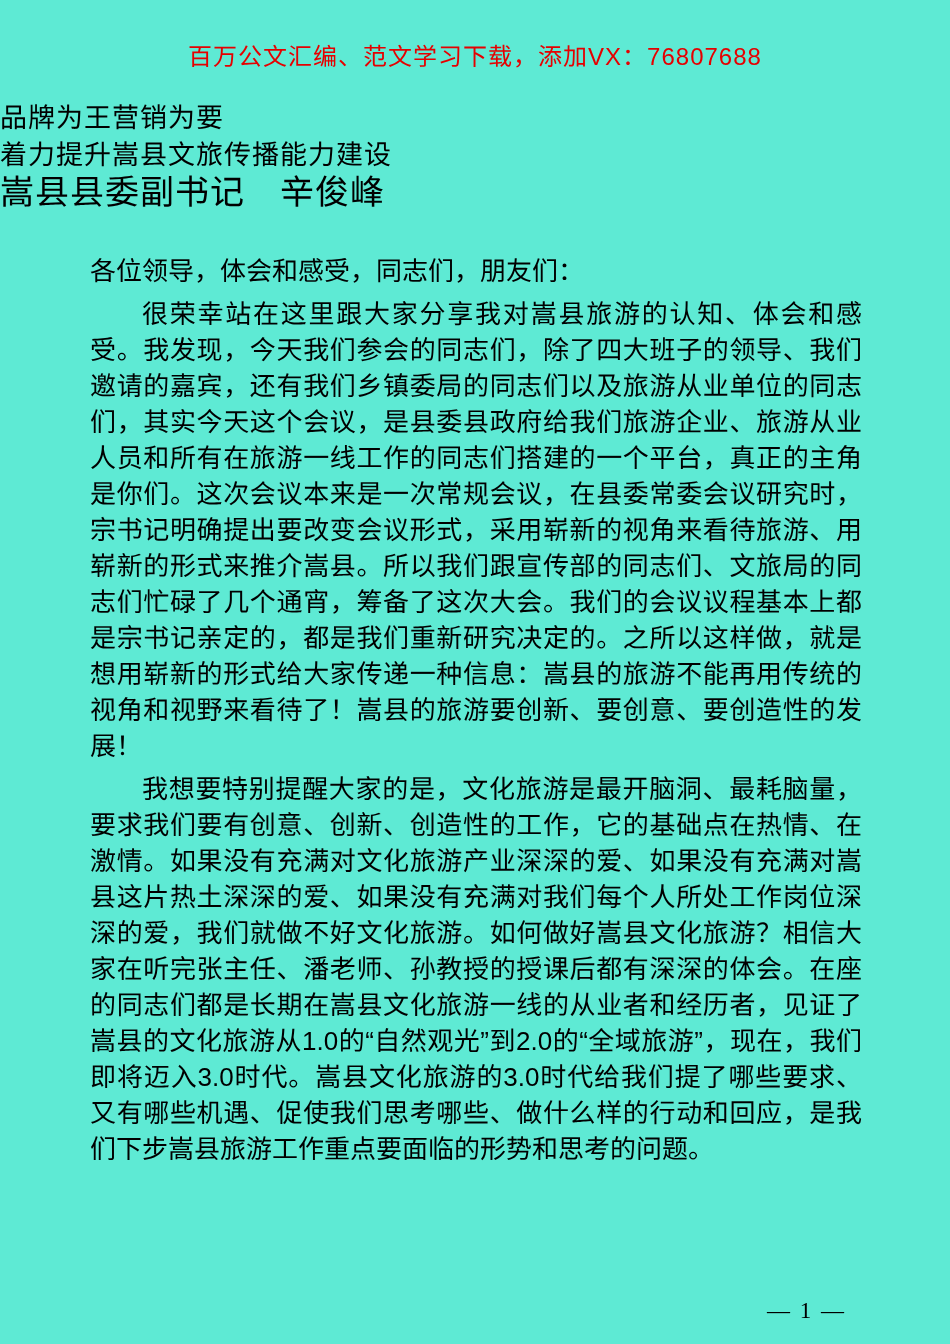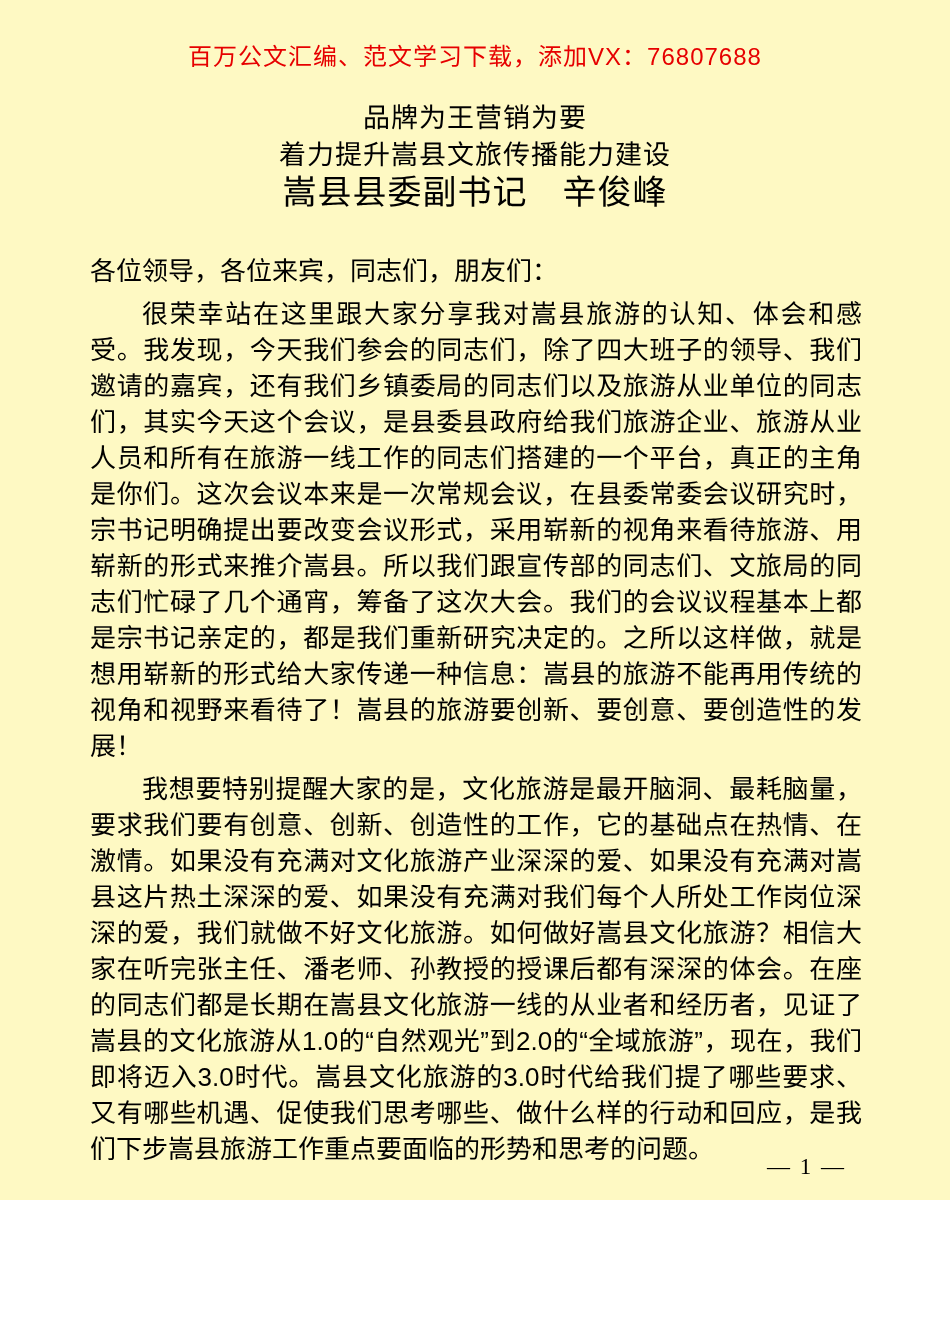--- a/index.html
+++ b/index.html
@@ -3,39 +3,38 @@
 <meta charset="utf-8">
 <style>
   html, body {
     margin: 0;
     padding: 0;
     background: #ffffff;
   }
   .page {
     position: relative;
     width: 950px;
-    height: 1200px;
+    height: 1344px;
     margin: 0 auto;
-    background: #fef9c3;
+    background: #5eead4;
     overflow: hidden;
     font-family: "Liberation Sans", "DejaVu Sans", sans-serif;
     color: #000000;
   }
   .promo-header {
     margin-top: 42px;
     text-align: center;
     font-size: 24px;
     line-height: 30px;
     color: #e60000;
     letter-spacing: 1px;
     white-space: nowrap;
   }
   .title-block {
     margin-top: 28px;
-    text-align: center;
   }
   .doc-title {
     margin: 0;
     font-size: 27px;
     font-weight: normal;
     line-height: 37px;
     letter-spacing: 1px;
   }
   .byline {
     font-size: 34px;
@@ -75,20 +74,20 @@
 
   <div class="promo-header">百万公文汇编、范文学习下载，添加VX：76807688</div>
 
   <div class="title-block">
     <h1 class="doc-title">品牌为王营销为要</h1>
     <h1 class="doc-title">着力提升嵩县文旅传播能力建设</h1>
     <div class="byline">嵩县县委副书记　辛俊峰</div>
   </div>
 
   <div class="body-text">
-    <p class="salutation">各位领导，各位来宾，同志们，朋友们：</p>
+    <p class="salutation">各位领导，体会和感受，同志们，朋友们：</p>
     <p class="para">很荣幸站在这里跟大家分享我对嵩县旅游的认知、体会和感受。我发现，今天我们参会的同志们，除了四大班子的领导、我们邀请的嘉宾，还有我们乡镇委局的同志们以及旅游从业单位的同志们，其实今天这个会议，是县委县政府给我们旅游企业、旅游从业人员和所有在旅游一线工作的同志们搭建的一个平台，真正的主角是你们。这次会议本来是一次常规会议，在县委常委会议研究时，宗书记明确提出要改变会议形式，采用崭新的视角来看待旅游、用崭新的形式来推介嵩县。所以我们跟宣传部的同志们、文旅局的同志们忙碌了几个通宵，筹备了这次大会。我们的会议议程基本上都是宗书记亲定的，都是我们重新研究决定的。之所以这样做，就是想用崭新的形式给大家传递一种信息：嵩县的旅游不能再用传统的视角和视野来看待了！嵩县的旅游要创新、要创意、要创造性的发展！</p>
     <p class="para">我想要特别提醒大家的是，文化旅游是最开脑洞、最耗脑量，要求我们要有创意、创新、创造性的工作，它的基础点在热情、在激情。如果没有充满对文化旅游产业深深的爱、如果没有充满对嵩县这片热土深深的爱、如果没有充满对我们每个人所处工作岗位深深的爱，我们就做不好文化旅游。如何做好嵩县文化旅游？相信大家在听完张主任、潘老师、孙教授的授课后都有深深的体会。在座的同志们都是长期在嵩县文化旅游一线的从业者和经历者，见证了嵩县的文化旅游从1.0的“自然观光”到2.0的“全域旅游”，现在，我们即将迈入3.0时代。嵩县文化旅游的3.0时代给我们提了哪些要求、又有哪些机遇、促使我们思考哪些、做什么样的行动和回应，是我们下步嵩县旅游工作重点要面临的形势和思考的问题。</p>
   </div>
 
   <div class="page-number">— 1 —</div>
 
 </div>
 
 </body></html>

